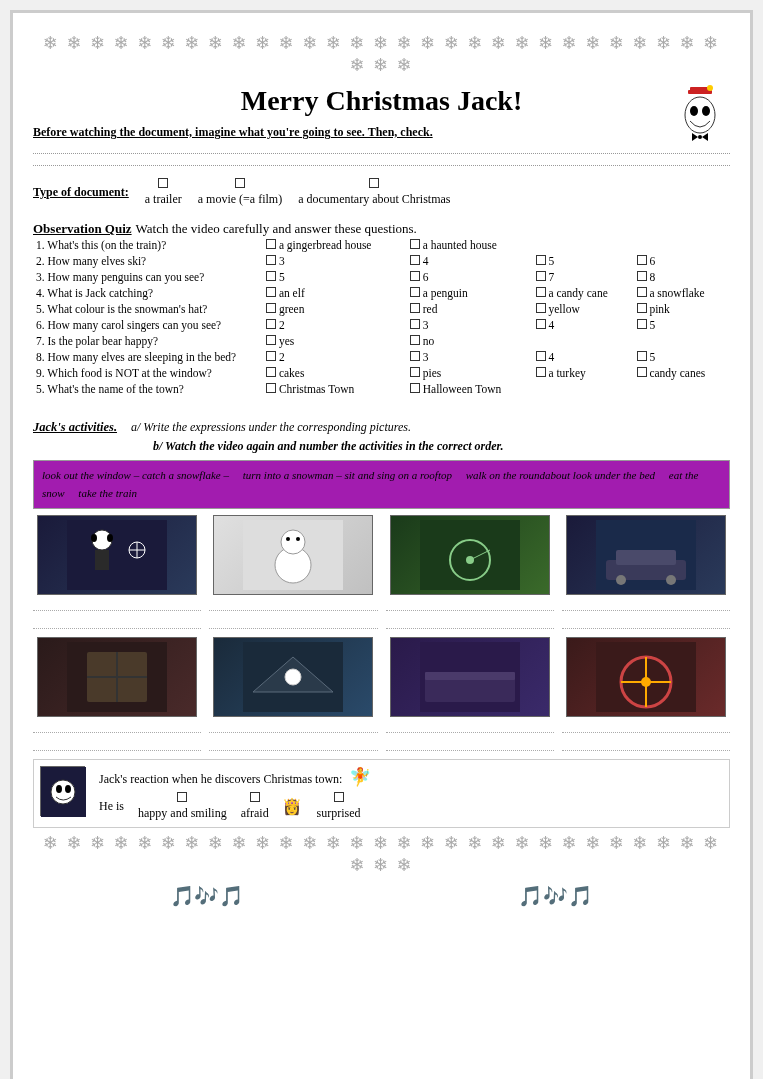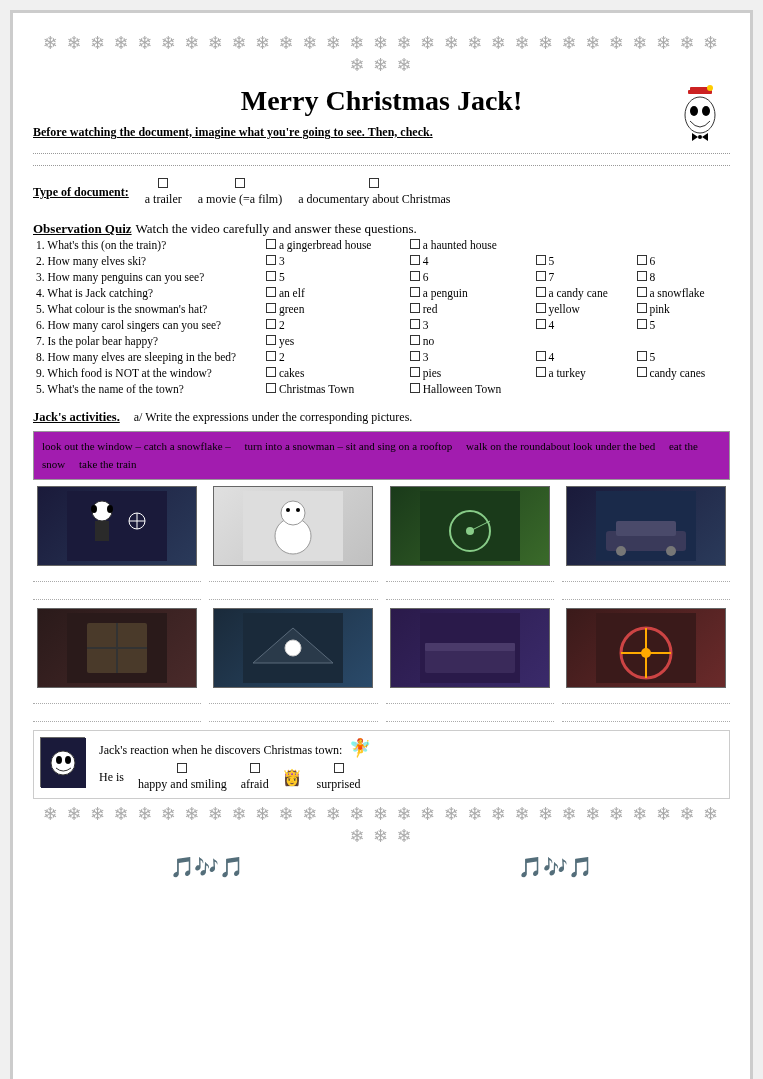--- a/index.html
+++ b/index.html
@@ -90,21 +90,22 @@
     .quiz-table tr td {
       padding: 2px 3px;
       vertical-align: middle;
     }
     .quiz-table tr td:first-child {
       width: 230px;
       padding-right: 8px;
       margin-left: 20px;
     }
     .activities-section {
-      margin-top: 10px;
+      margin-top: 20px;
+      font-style: italic;
     }
     .activities-title {
       font-size: 12.5px;
       font-weight: bold;
       text-decoration: underline;
     }
     .expressions-box {
       border: 1px solid #999;
       padding: 6px 8px;
       font-size: 11px;
@@ -296,20 +297,21 @@
         <td><span class="cb"></span> Halloween Town</td>
       </tr>
     </tbody>
   </table>
 
   <div class="activities-section">
     <div style="margin-bottom:4px;">
       <span class="activities-title">Jack's activities.</span>
       <span style="font-size:12px; margin-left:10px;">a/ Write the expressions under the corresponding pictures.</span>
     </div>
+    <div style="font-size:12px; margin-left:120px; font-weight:bold; margin-bottom:4px;">b/ Watch the video again and number the activities in the correct order.</div>
 
     <div class="expressions-box">
       <span>look out the window – catch a snowflake –</span>&nbsp;&nbsp;&nbsp;&nbsp;
       <span>turn into a snowman – sit and sing on a rooftop</span>&nbsp;&nbsp;&nbsp;&nbsp;
       <span>walk on the roundabout  look under the bed</span>&nbsp;&nbsp;&nbsp;&nbsp;
       <span>eat the snow &nbsp;&nbsp;&nbsp; take the train</span>
     </div>
 
     <div class="images-grid">
       <div class="image-cell">

